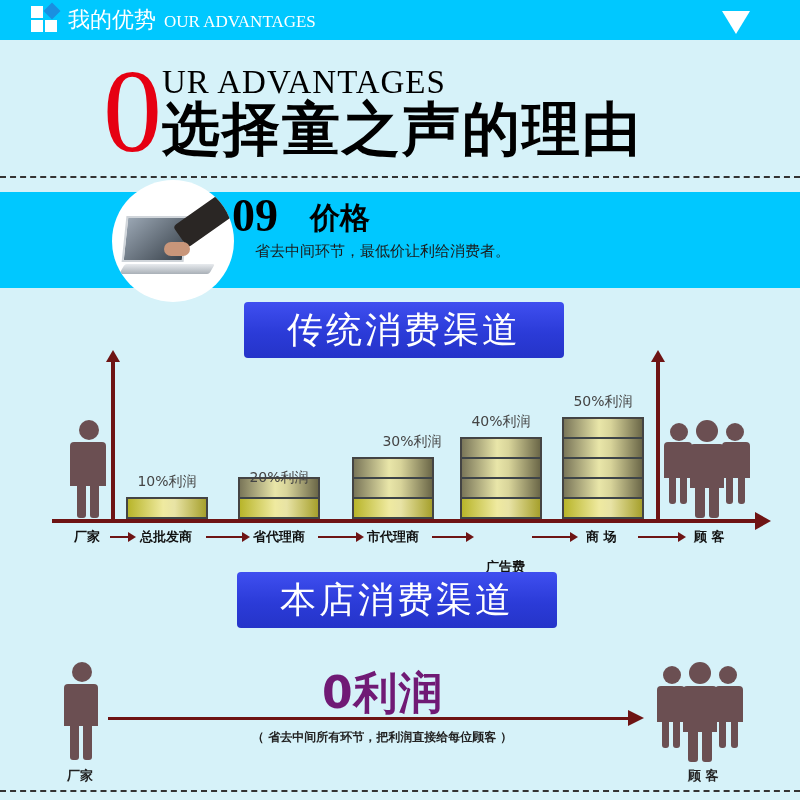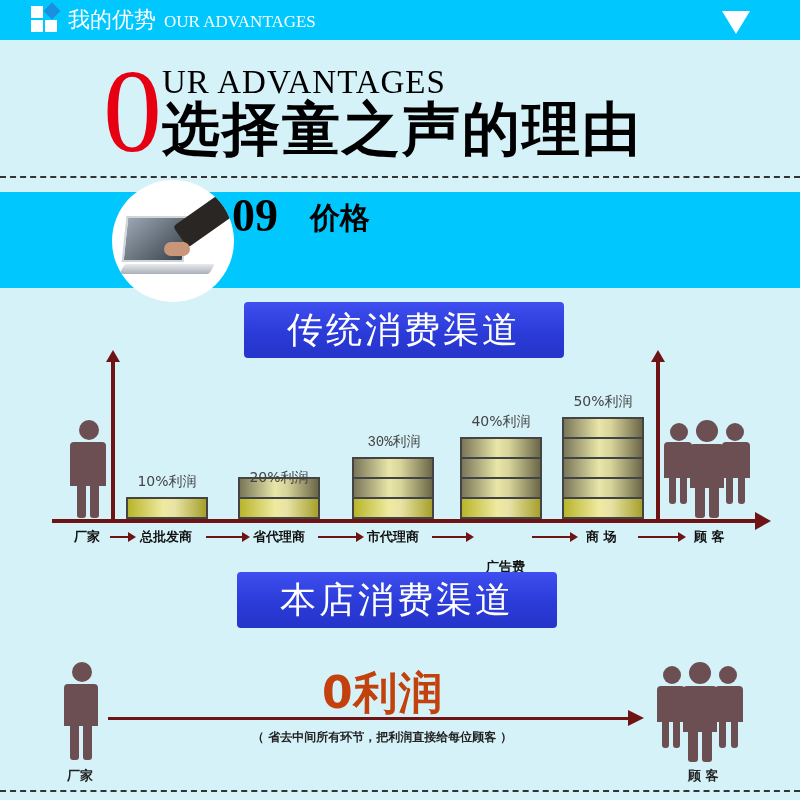--- a/index.html
+++ b/index.html
@@ -49,21 +49,21 @@
 
   .step-label { position:absolute; top:528px; font-size:13px; font-weight:bold; color:#111; white-space:nowrap; }
   .step-arrow { position:absolute; top:536px; height:2px; background:#6e1414; }
   .step-arrow::after { content:""; position:absolute; right:-6px; top:-4px; border-top:5px solid transparent; border-bottom:5px solid transparent; border-left:8px solid #6e1414; }
 
   .person { position:absolute; }
   .person .head { position:absolute; border-radius:50%; background:#6b4f52; }
   .person .body { position:absolute; background:#6b4f52; border-radius:4px 4px 0 0; }
   .person .leg { position:absolute; background:#6b4f52; border-radius:0 0 3px 3px; }
 
-  .zero-profit { position:absolute; left:322px; top:668px; color:#c2410c; font-size:44px; line-height:50px; font-weight:bold; letter-spacing:1px; }
+  .zero-profit { position:absolute; left:322px; top:668px; color:#701a75; font-size:44px; line-height:50px; font-weight:bold; letter-spacing:1px; }
   .long-arrow { position:absolute; left:108px; top:717px; width:520px; height:3px; background:#6e1414; }
   .long-arrow::after { content:""; position:absolute; right:-16px; top:-7px; border-top:8px solid transparent; border-bottom:8px solid transparent; border-left:16px solid #6e1414; }
   .zero-desc { position:absolute; left:252px; top:729px; font-size:12px; color:#222; font-weight:bold; }
   .bottom-label { position:absolute; font-size:13px; font-weight:bold; color:#222; }
 </style>
 </head>
 <body>
 
 <div class="topbar">
   <div class="logo-squares">
@@ -87,20 +87,21 @@
 <div class="band"></div>
 <div class="circle-img">
   <div class="laptop"></div>
   <div class="laptop-base"></div>
   <div class="sleeve"></div>
   <div class="hand"></div>
 </div>
 <div class="num01">09</div>
 <div class="price-title">价格</div>
 <div class="price-desc">
+  <div>省去中间环节，最低价让利给消费者。</div>
 </div>
 
 <div class="blue-btn btn1">传统消费渠道</div>
 
 <div class="axis-v" style="left:111px; top:360px; height:163px;"></div>
 <div class="axis-v" style="left:656px; top:360px; height:163px;"></div>
 <div class="axis-h"></div>
 
 <div class="person" style="left:70px; top:420px;">
   <div class="head" style="left:9px; top:0; width:20px; height:20px;"></div>
@@ -117,21 +118,21 @@
     <div class="bar" style="left: 238px; top: 477px; height: 42px;">
       <div class="seg"></div>
       <div class="seg last"></div>
     </div>
     <div class="bar-label" style="left: 229px; top: 453px; margin-top: 16px;">20%利润</div>
     <div class="bar" style="left: 352px; top: 457px; height: 62px;">
       <div class="seg"></div>
       <div class="seg"></div>
       <div class="seg last"></div>
     </div>
-    <div class="bar-label" style="left: 344px; top: 433px; font-family: Liberation Mono, monospace;">30%利润</div>
+    <div class="bar-label" style="left: 362px; top: 433px;">30%利润</div>
     <div class="bar" style="left: 460px; top: 437px; height: 82px;">
       <div class="seg"></div>
       <div class="seg"></div>
       <div class="seg"></div>
       <div class="seg last"></div>
     </div>
     <div class="bar-label" style="left: 451px; top: 413px;">40%利润</div>
     <div class="bar" style="left: 562px; top: 417px; height: 102px;">
       <div class="seg"></div>
       <div class="seg"></div>

